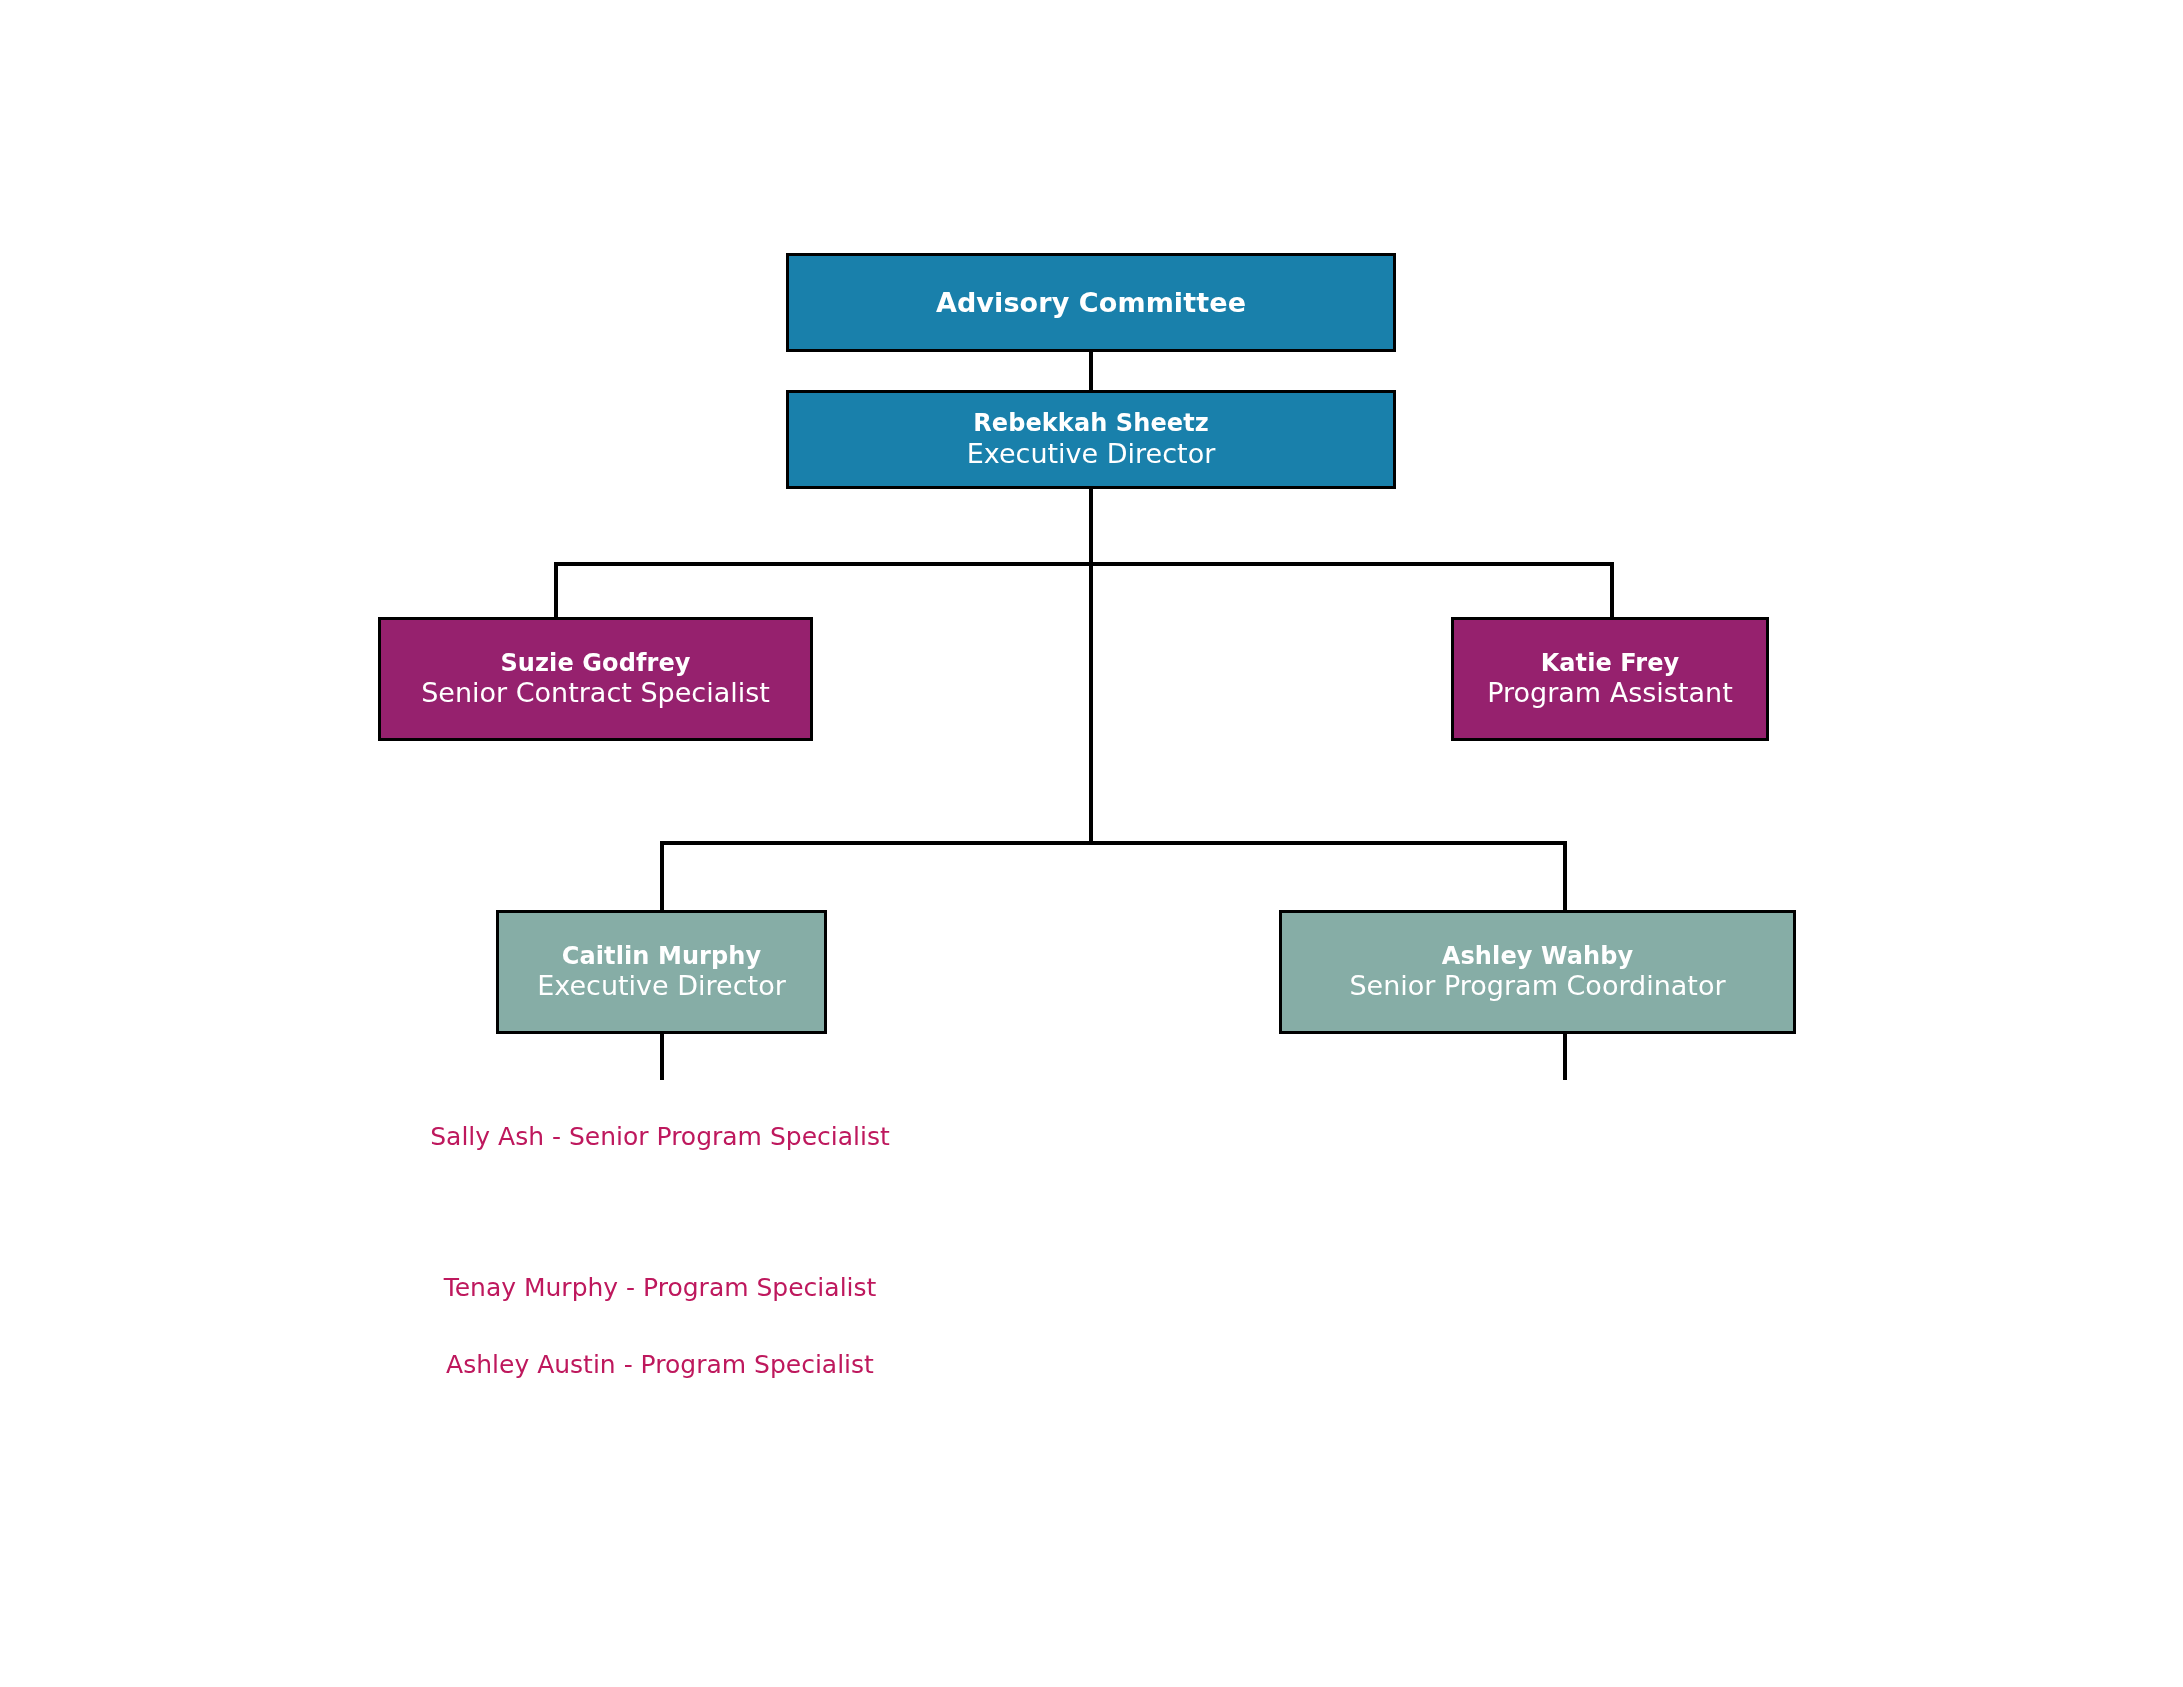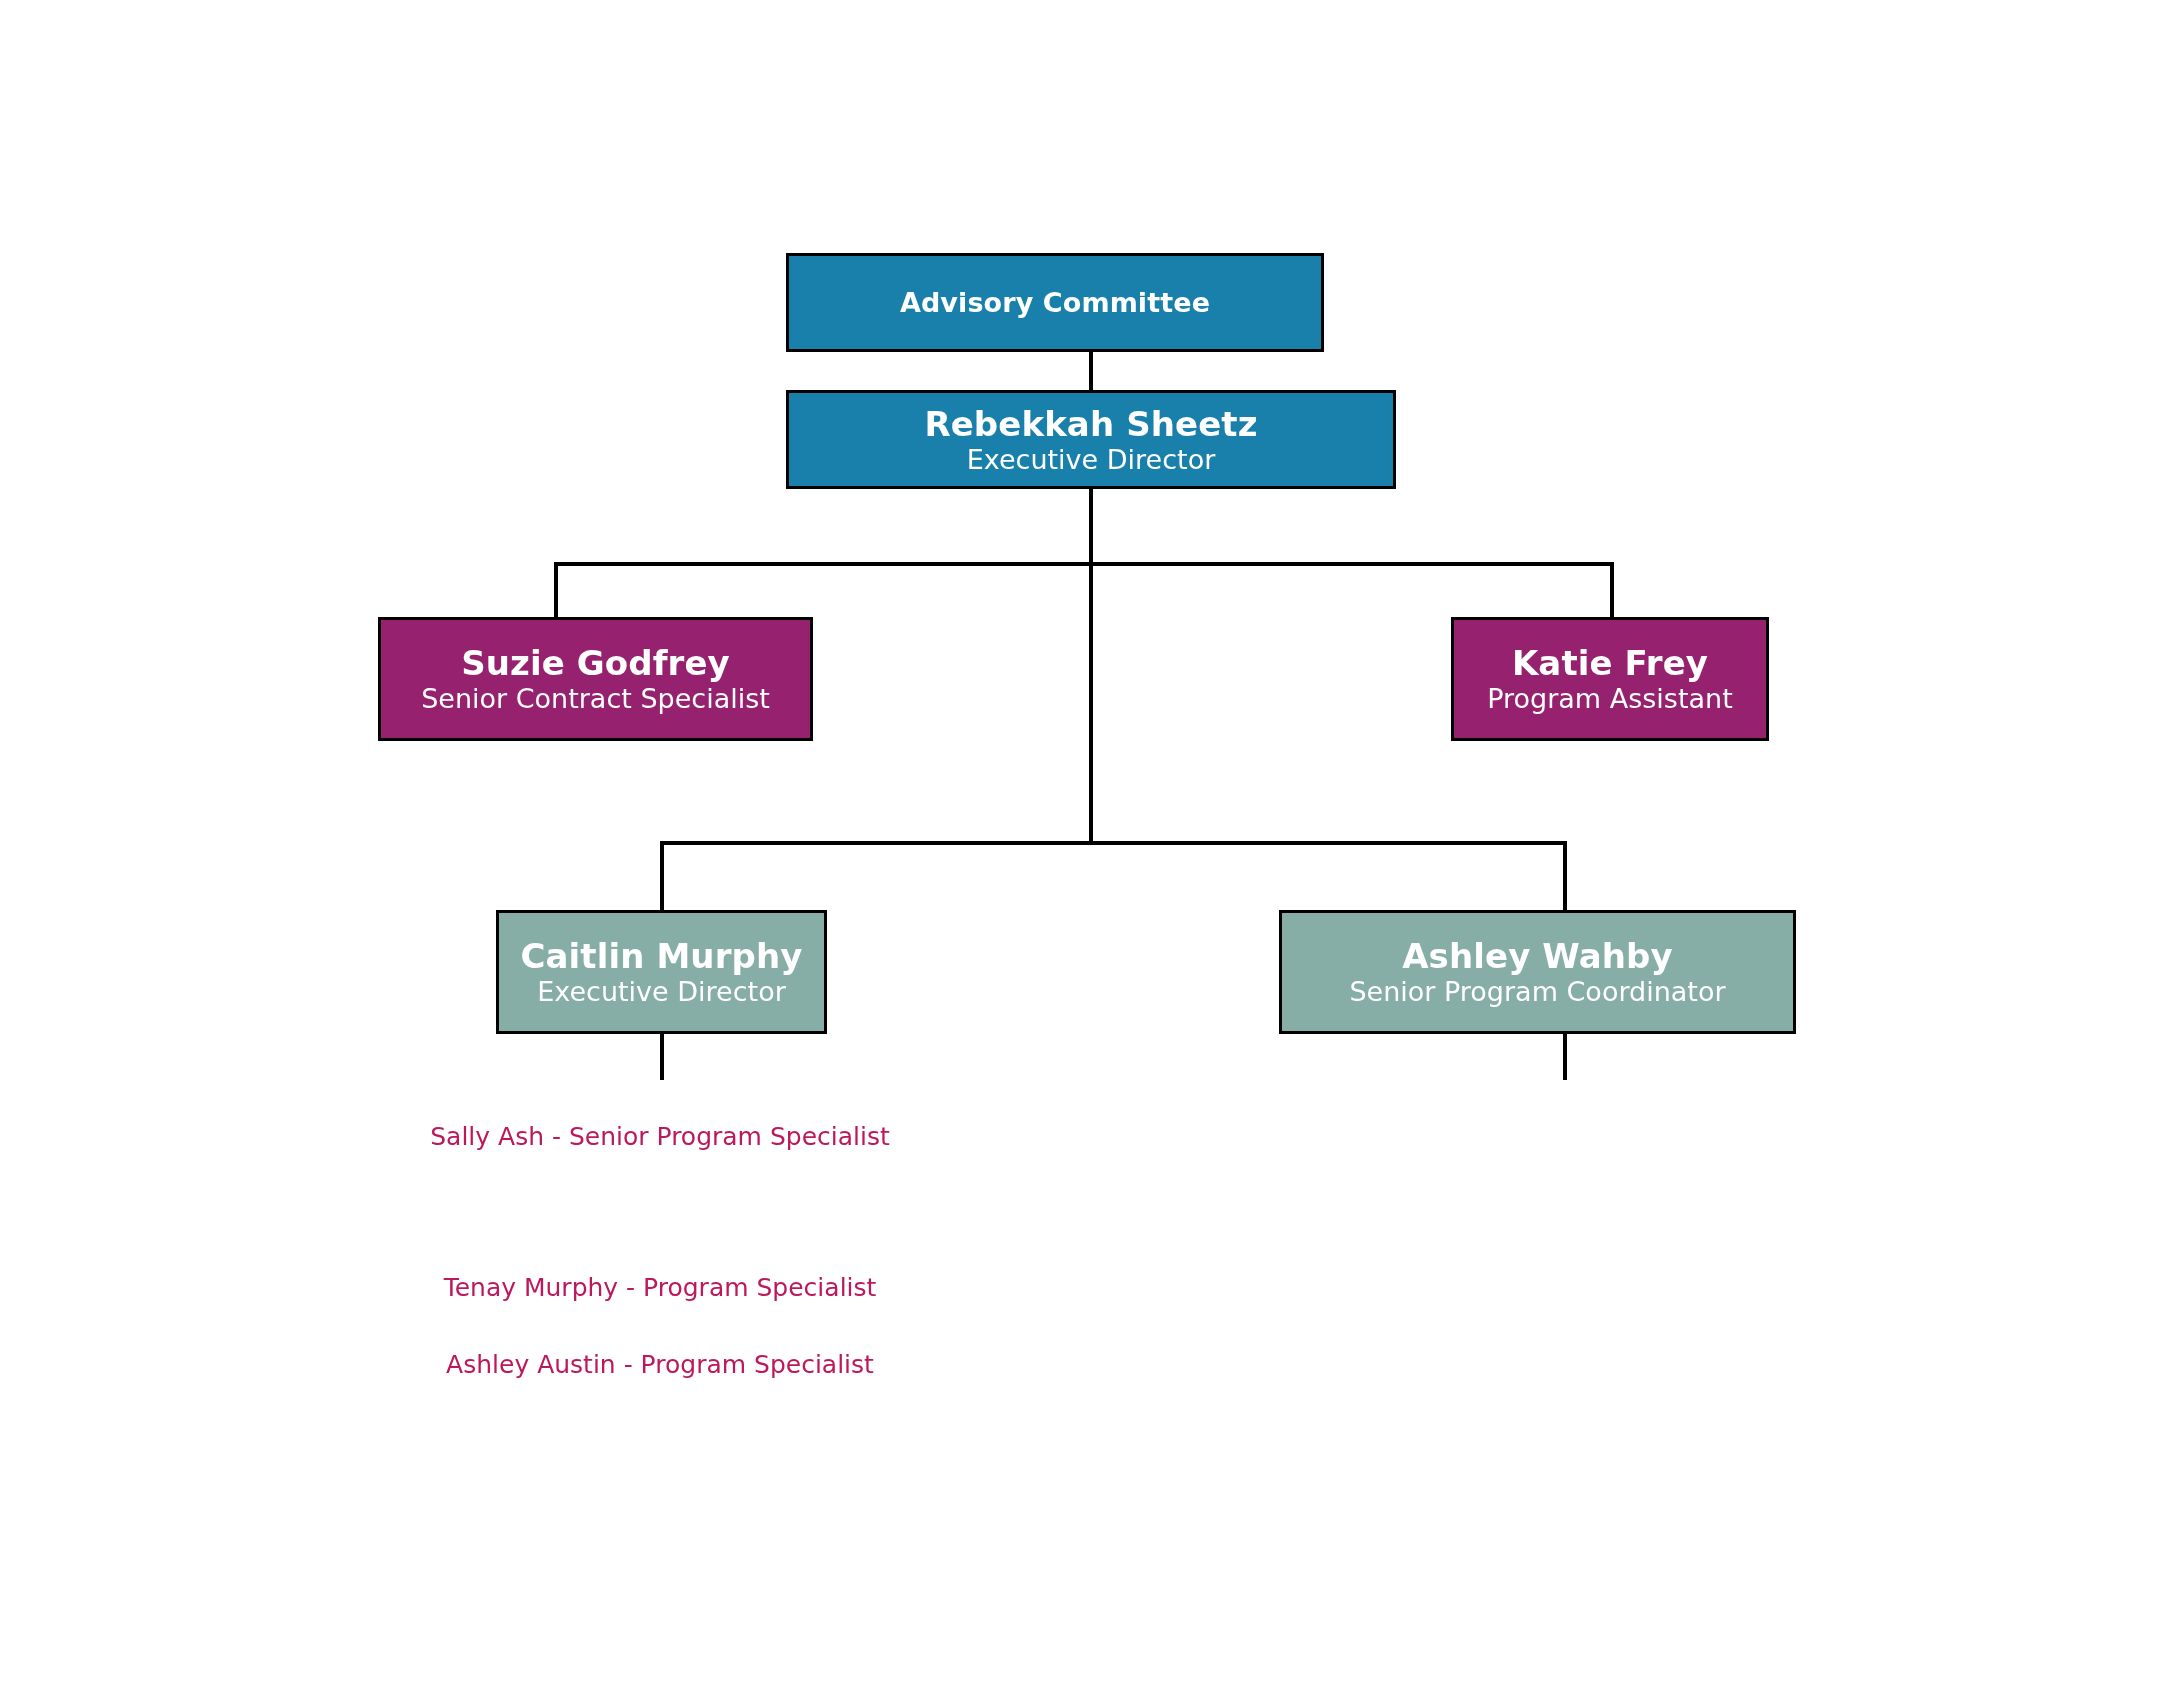--- a/index.html
+++ b/index.html
@@ -29,21 +29,21 @@
     flex-direction: column;
     align-items: center;
     justify-content: center;
     text-align: center;
     color: #ffffff;
     line-height: 1.18;
     padding: 0 7.6px;
   }
   .node .nm {
     font-weight: bold;
-    font-size: 34px;
+    font-size: 24px;
     letter-spacing: 0.1px;
     white-space: nowrap;
   }
   .node .ttl {
     font-weight: normal;
     font-size: 27px;
     white-space: nowrap;
   }
   .node.single .nm { font-size: 27px; }
 
@@ -95,21 +95,21 @@
   <div class="hline" style="left:660px; top:841px; width:906px;"></div>
 
   <div class="vline" style="left:660px; top:841px; height:70px;"></div>
 
   <div class="vline" style="left:1563px; top:841px; height:70px;"></div>
 
   <div class="vline" style="left:660px; top:1033px; height:47px;"></div>
 
   <div class="vline" style="left:1563px; top:1033px; height:47px;"></div>
 
-  <div class="node blue single" style="left:786px; top:253px; width:538px; height:99px;">
+  <div class="node blue single" style="left:786px; top:253px; width:610px; height:99px;">
     <span class="nm">Advisory Committee</span>
   </div>
 
   <div class="node blue" style="left:786px; top:390px; width:610px; height:99px;">
     <span class="nm">Rebekkah Sheetz</span>
     <span class="ttl">Executive Director</span>
   </div>
 
   <div class="node purple" style="left:378px; top:617px; width:435px; height:124px;">
     <span class="nm">Suzie Godfrey</span>

